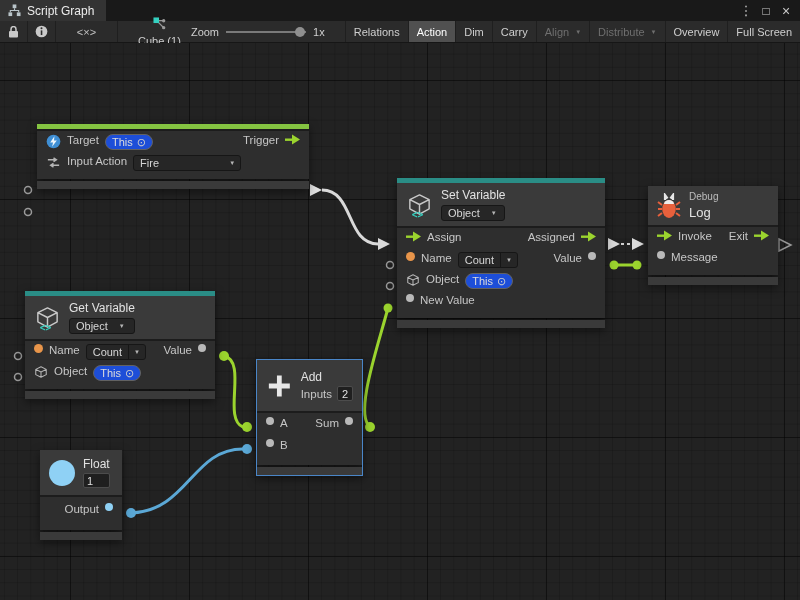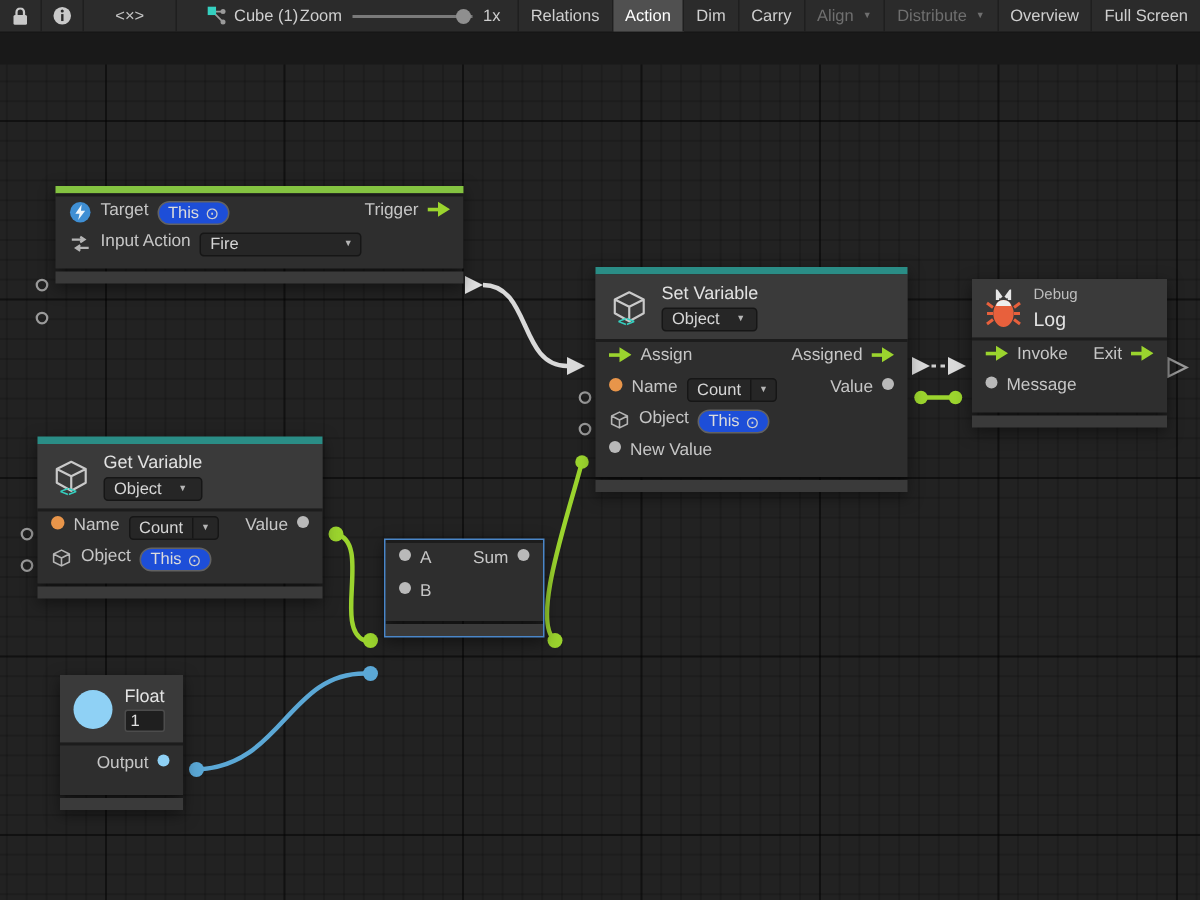--- a/index.html
+++ b/index.html
@@ -16,21 +16,21 @@
 
   
   .toolbar { height:22px; background:#2b2b2b; border-bottom:1px solid #161616;
              display:flex; align-items:stretch; font-size:11px; color:#cfcfcf; }
   .tbtn { display:flex; align-items:center; gap:4px; padding:0 8px; border-right:1px solid #1f1f1f; }
   .tbtn.icon-btn { width:28px; justify-content:center; padding:0; }
   .tbtn.code-btn { width:62px; justify-content:center; color:#c3c3c3; }
   .tbtn.active { background:#505050; color:#ffffff; }
   .tbtn.disabled { color:#6f6f6f; }
   .tb-flex { flex:1; display:flex; align-items:center; border-right:1px solid #1f1f1f; padding:0 10px; }
-  .cubegrp { display:flex; align-items:center; gap:5px; margin-left:10px; }
+  .cubegrp { display:flex; align-items:center; gap:5px; margin-left:10px;flex-direction:column; }
   .zoomgrp { display:flex; align-items:center; gap:7px; margin:0 auto; }
   .slider { position:relative; width:80px; height:10px; }
   .slider .track { position:absolute; top:4.5px; left:0; right:0; height:1.5px; background:#7a7a7a; }
   .slider .handle { position:absolute; top:0; left:69px; width:10px; height:10px; border-radius:50%; background:#8f8f8f; }
   .dis-arrow { font-size:6px; margin-left:2px; }
 
   
   .canvas { position:absolute; top:43px; left:0; width:800px; height:557px; background-color:#222222;
     background-image:
       linear-gradient(to right, rgba(0,0,0,.42) 1px, transparent 1px),
@@ -74,20 +74,36 @@
   .valbox { display:inline-flex; align-items:center; justify-content:center; background:#1f1f1f;
             border:1px solid #4c4c4c; border-radius:2px; min-width:16px; height:15px;
             padding:0 3px; font-size:11px; color:#e0e0e0; }
   .circle-icon { width:26px; height:26px; border-radius:50%; background:#8fd1f5; flex:none; }
 </style>
 </head>
 <body>
 
 <div class="window">
 
+  <div class="tabbar">
+    <div class="tab">
+      <svg width="13" height="13" viewBox="0 0 14 14">
+        <rect x="5" y="0.5" width="4" height="4" fill="#b9c4c9"></rect>
+        <rect x="0.5" y="9" width="4" height="4" fill="#b9c4c9"></rect>
+        <rect x="9.5" y="9" width="4" height="4" fill="#b9c4c9"></rect>
+        <path d="M7,4.5 V7 M2.5,9 V7 H11.5 V9" stroke="#b9c4c9" fill="none" stroke-width="1.2"></path>
+      </svg>
+      <span>Script Graph</span>
+    </div>
+    <div class="wctl">
+      <span class="wbtn" style="font-size:13px">⋮</span>
+      <span class="wbtn">□</span>
+      <span class="wbtn" style="font-size:14px">×</span>
+    </div>
+  </div>
 
   <div class="toolbar">
     <div class="tbtn icon-btn">
       <svg width="11" height="12" viewBox="0 0 11 12">
         <rect x="1" y="5" width="9" height="6.5" rx="1" fill="#c9c9c9"></rect>
         <path d="M3,5 V3.2 A2.5,2.6 0 0 1 8,3.2 V5" stroke="#c9c9c9" stroke-width="1.5" fill="none"></path>
       </svg>
     </div>
     <div class="tbtn icon-btn">
       <svg width="13" height="13" viewBox="0 0 14 14">
@@ -352,20 +368,32 @@
             </span>
           </div>
         </div>
       </div>
       <div class="nfoot"></div>
     </div>
 
     <div class="node" style="left:257px; top:317px; width:105px;">
       <div class="selbox"></div>
       <div class="nmain">
+        <div class="nhead" style="padding:10px 9px">
+          <svg width="28" height="28" viewBox="0 0 28 28">
+            <path d="M14,3 V25 M3,14 H25" stroke="#e8e8e8" stroke-width="5"></path>
+          </svg>
+          <div class="ncol" style="gap:2px">
+            <span class="ntitle">Add</span>
+            <span style="display:flex;align-items:center;gap:5px">
+              <span>Inputs</span>
+              <span class="valbox">2</span>
+            </span>
+          </div>
+        </div>
         <div class="nbody" style="padding:4px 0">
           <div class="nrow" style="height:22px">
             <span class="dot gray small"></span>
             <span>A</span>
             <span class="sp"></span>
             <span>Sum</span>
             <span class="dot gray small"></span>
           </div>
           <div class="nrow" style="height:22px">
             <span class="dot gray small"></span>

